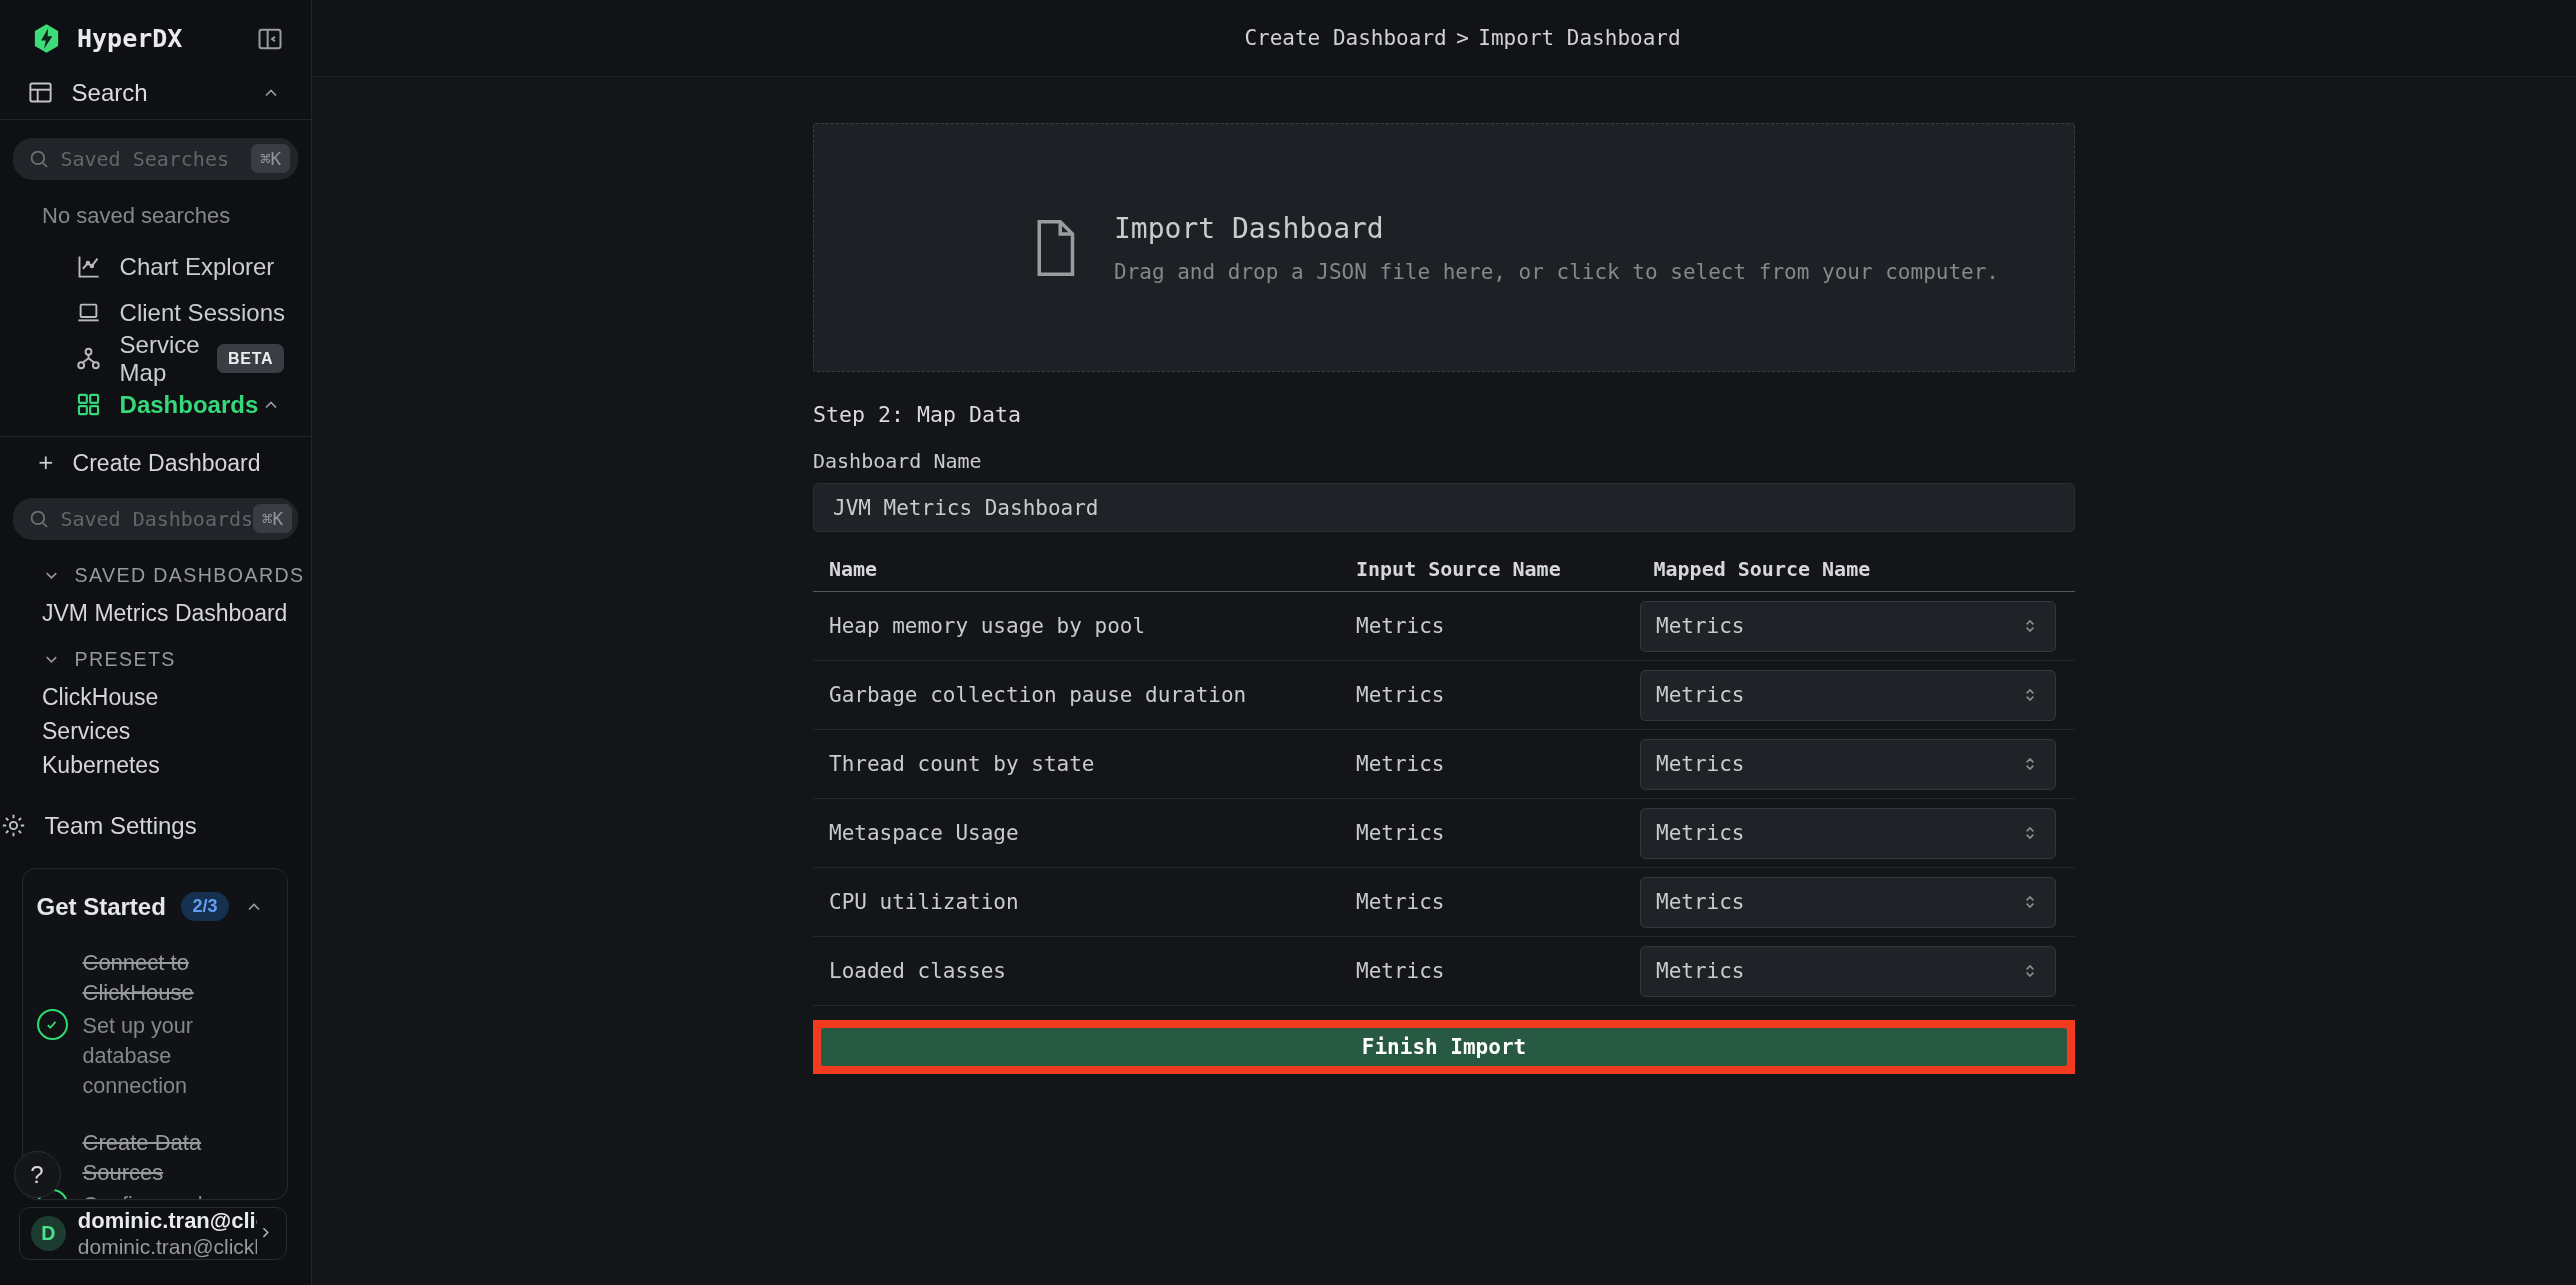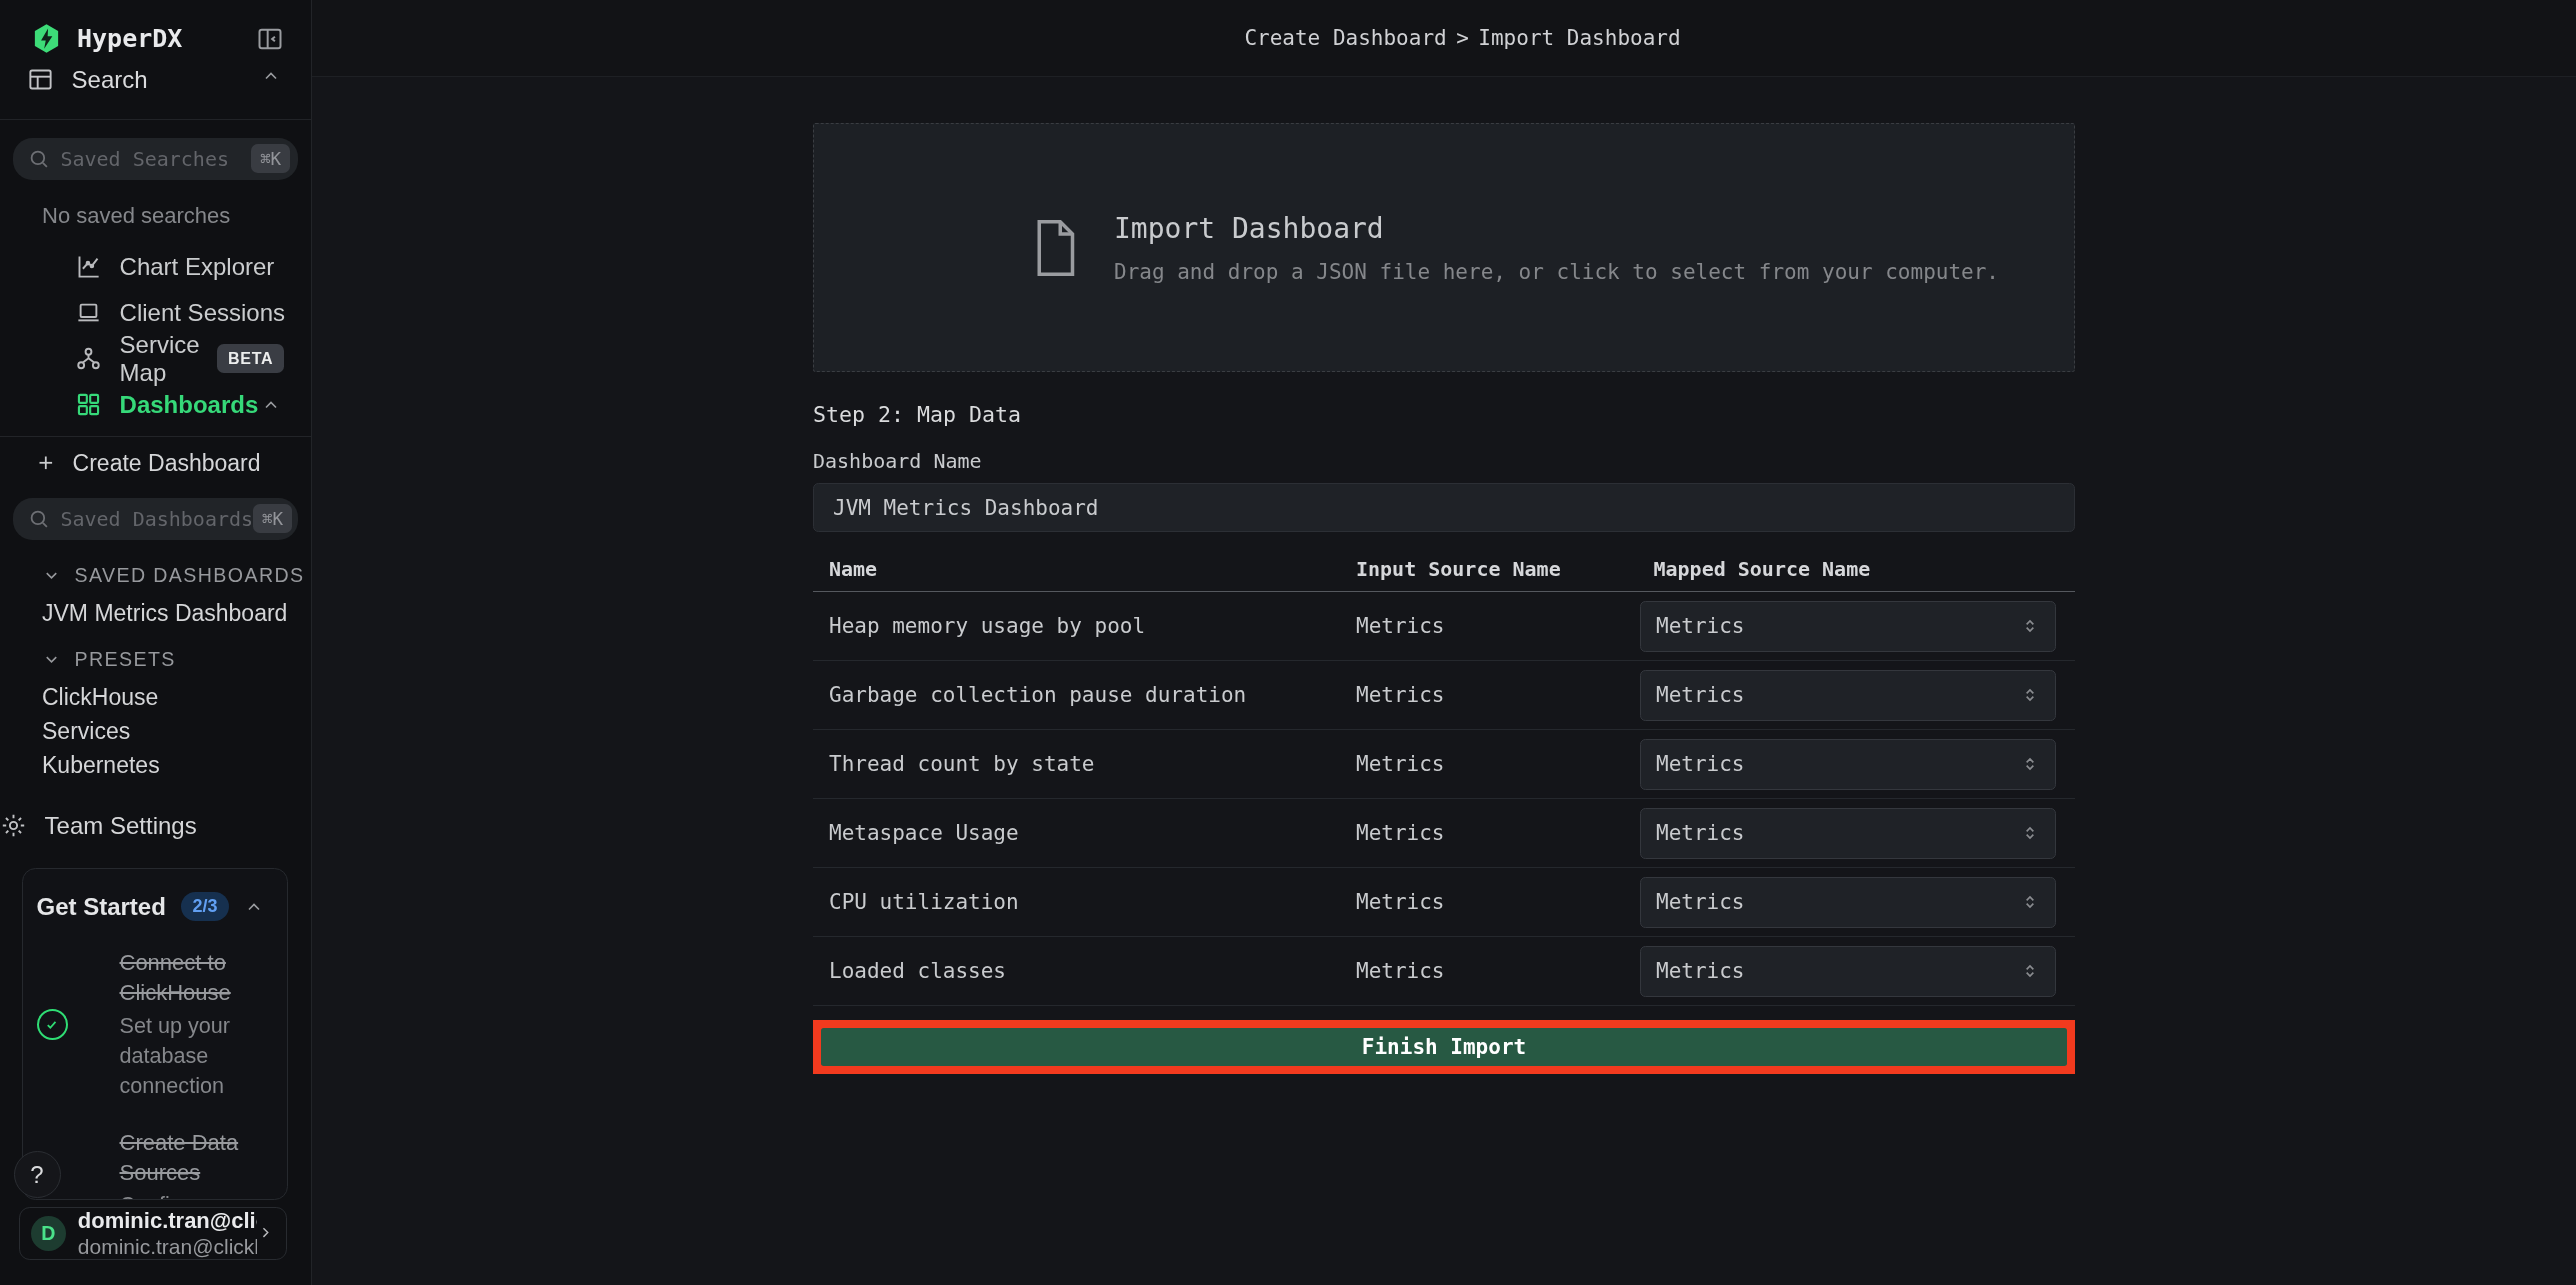--- a/index.html
+++ b/index.html
@@ -11,21 +11,21 @@
 
   
   .sidebar { width: 312px; flex-shrink: 0; background: #0f1013; border-right: 1.4px solid #222428;
     position: relative; }
   .logo-row { display: flex; align-items: center; padding: 23px 27px 0 31px; }
   .logo { width: 31px; height: 31px; }
   .brand { font-family: "DejaVu Sans Mono", monospace; font-weight: bold; font-size: 25px;
     color: #e9eaec; margin-left: 15px; }
   .collapse-btn { margin-left: auto; color: #9a9ca0; width: 28px; height: 28px; cursor: pointer; }
 
-  .search-row { display: flex; height: 54px; margin-top: 12px;
+  .search-row { display: flex; align-items: center; height: 54px; margin-top: 12px;
     padding: 0 30px 0 27px; border-bottom: 1.4px solid #212327; }
   .search-row .icon { color: #c2c3c6; width: 27px; height: 27px; }
   .search-row .lbl { font-size: 24px; color: #dadbdd; margin-left: 17.6px; }
   .search-row .chev { margin-left: auto; color: #9a9ca0; width: 20px; height: 20px; }
 
   .pill-input { margin: 17.6px 13px 0 13px; height: 42px; border-radius: 19.6px; background: #212428;
     display: flex; align-items: center; padding: 0 8px 0 15px; cursor: text; }
   .pill-input .mag { width: 21.6px; height: 21.6px; color: #6d6f74; flex-shrink: 0; }
   .pill-input .ph { font-family: "DejaVu Sans Mono", monospace; font-size: 20px; color: #63656a;
     margin-left: 10.8px; white-space: nowrap; }
@@ -64,21 +64,21 @@
 
   
   .gs-card { position: absolute; left: 22px; right: 23px; top: 868px; height: 332px;
     border: 1.4px solid #26292e; border-radius: 13.5px; background: #111216; padding: 23px 15px 0 13.5px;
     overflow: hidden; }
   .gs-head { display: flex; align-items: center; }
   .gs-title { font-size: 24px; font-weight: bold; color: #e5e6e8; }
   .gs-badge { margin-left: 15px; background: #16304f; color: #619ff2; font-weight: bold;
     font-size: 18px; border-radius: 15px; padding: 4px 11.5px; }
   .gs-head .chev { margin-left: auto; margin-right: 8px; color: #9a9ca0; width: 20px; height: 20px; }
-  .gs-item { display: flex; align-items: center; margin-top: 27px; gap: 37px; }
+  .gs-item { display: flex; align-items: center; margin-top: 27px; }
   .gs-check { width: 31px; height: 31px; border-radius: 50%; border: 2px solid #2fdd74;
     color: #2fdd74; display: flex; align-items: center; justify-content: center; flex-shrink: 0; }
   .gs-text { margin-left: 15px; width: 191px; }
   .gs-item-title { font-size: 22px; color: #989a9e; line-height: 30px; }
   .gs-item-title.done { text-decoration: line-through; }
   .gs-desc { font-size: 21.6px; color: #85878b; line-height: 30px; margin-top: 2.7px; }
 
   .help-btn { position: absolute; left: 13.5px; top: 1151px; width: 47px; height: 47px;
     border-radius: 50%; background: #15161a; border: 1.4px solid #2b2e33; display: flex;
     align-items: center; justify-content: center; font-size: 24px; color: #dadbdd; z-index: 6;

